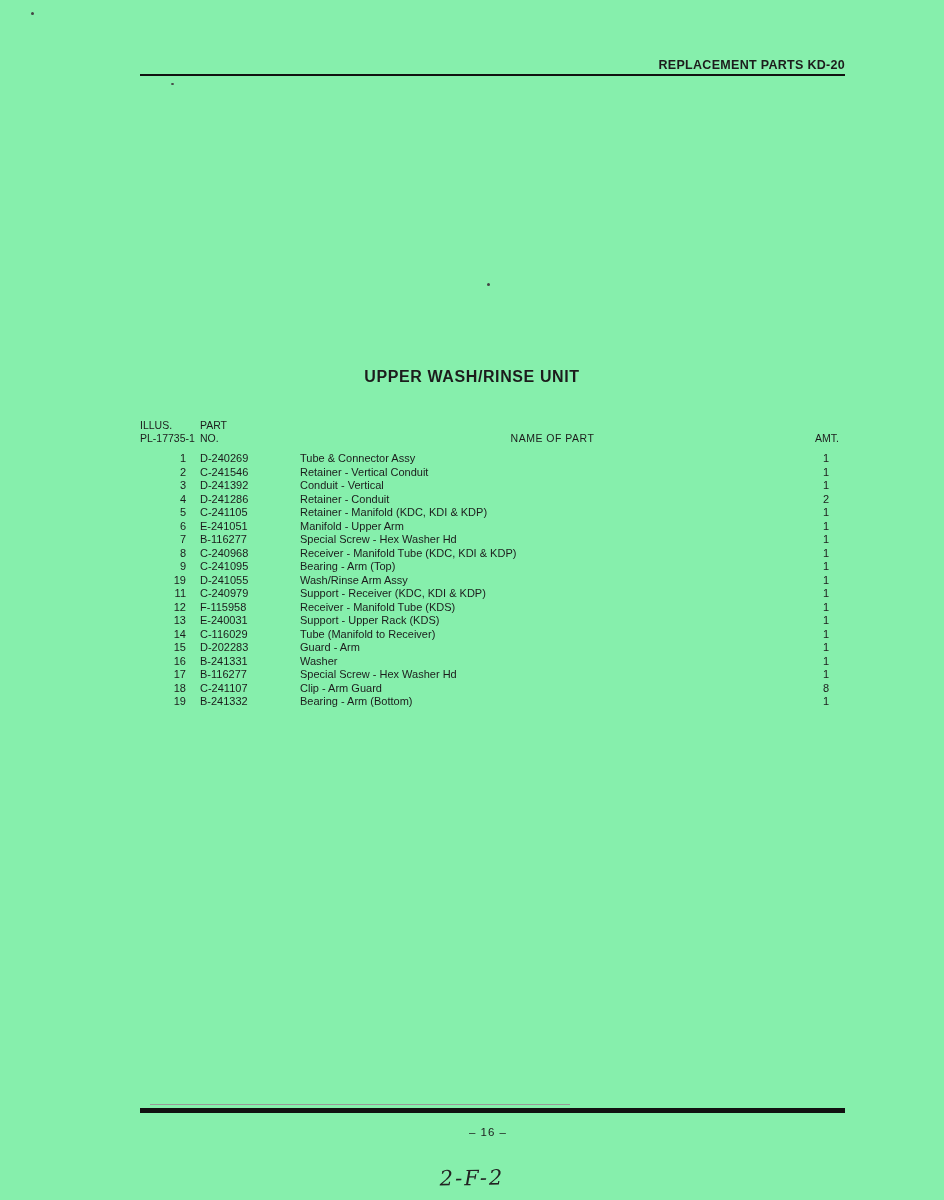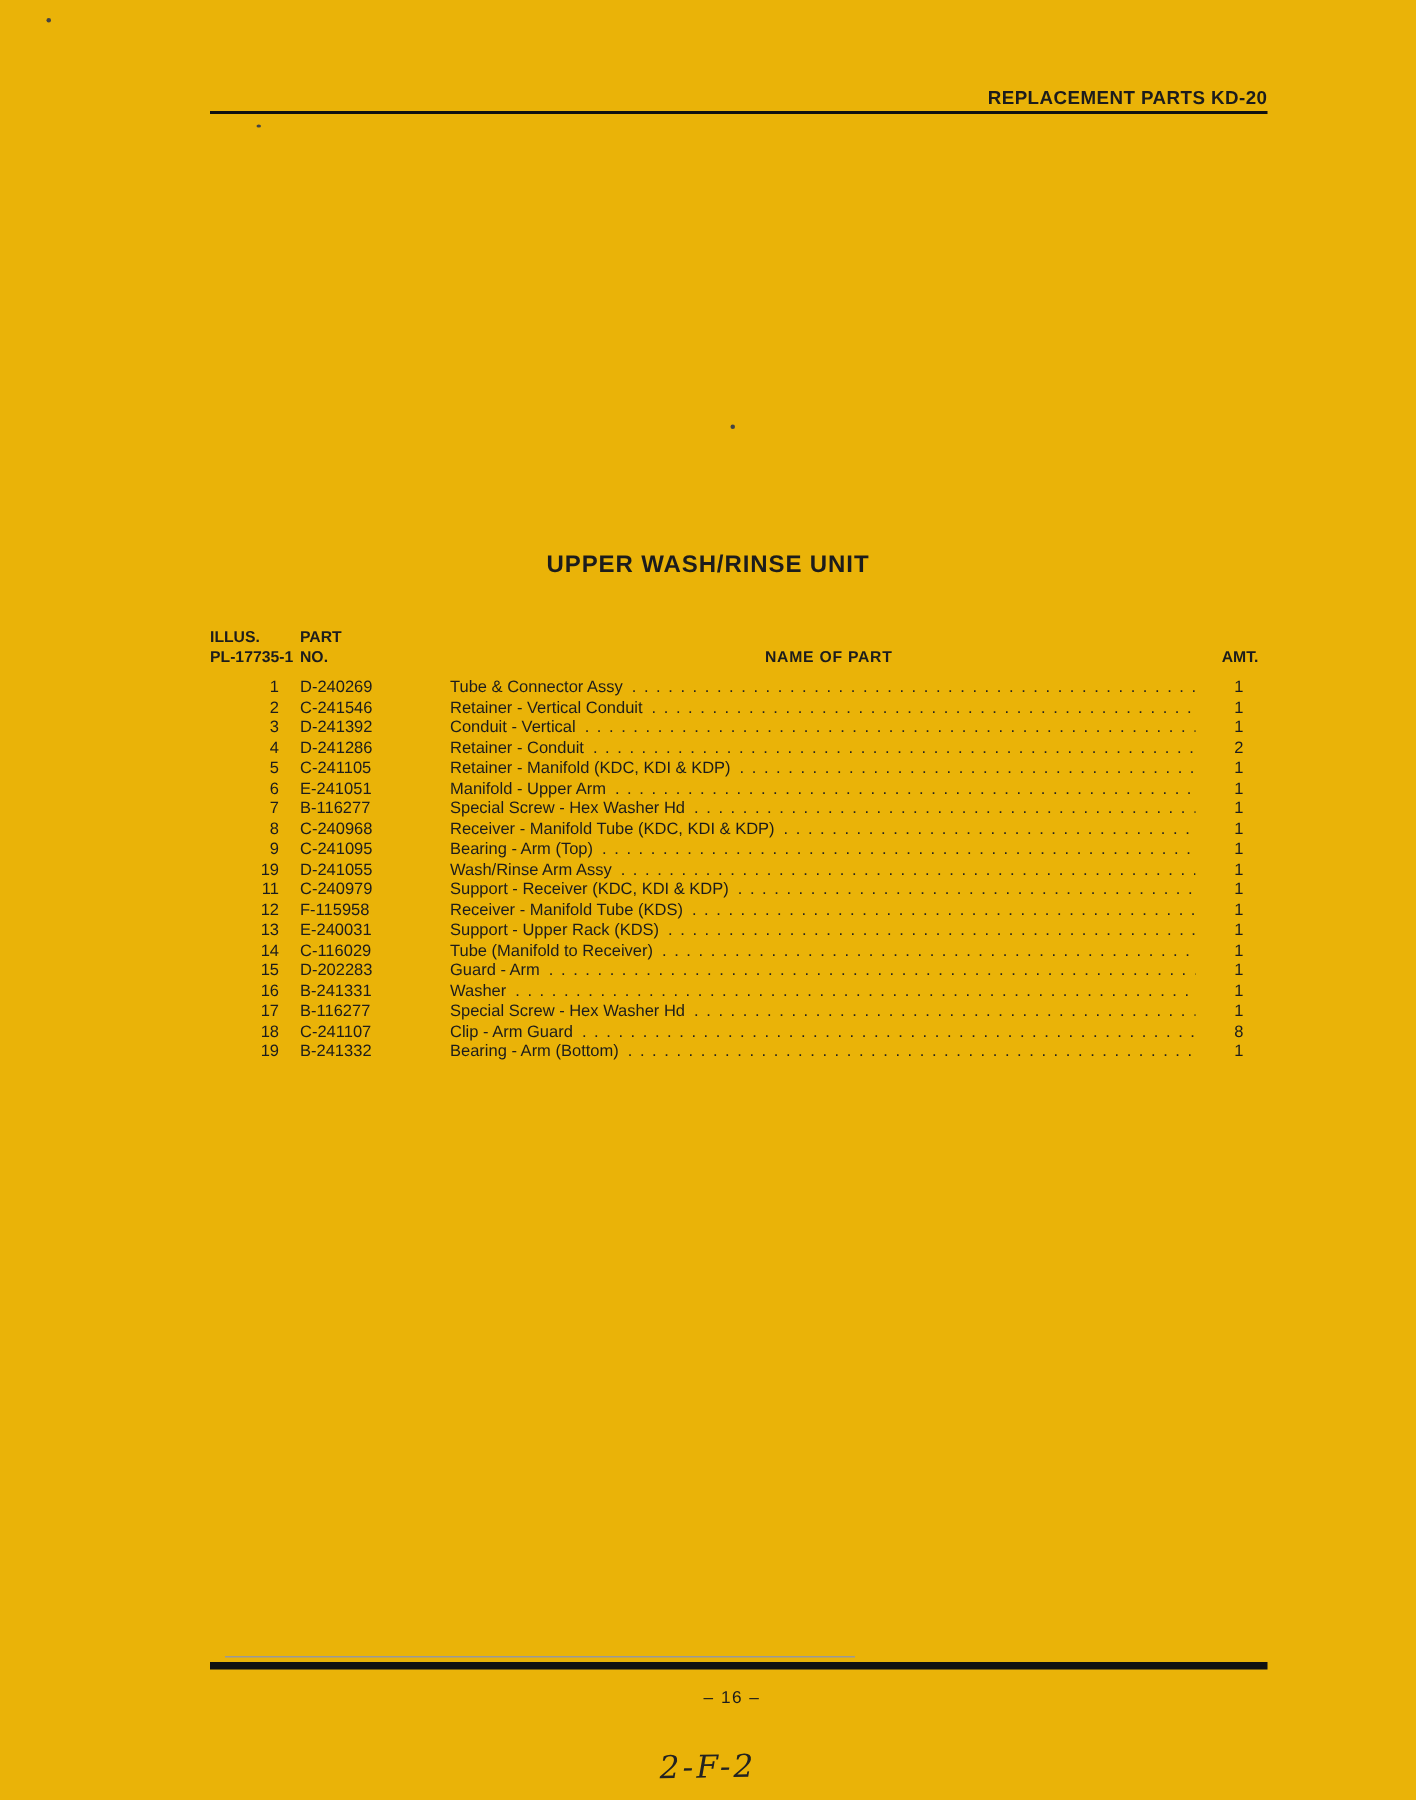--- a/index.html
+++ b/index.html
@@ -1,21 +1,21 @@
 <!DOCTYPE html>
 <html><head>
 <meta charset="utf-8">
 <style>
   * { margin:0; padding:0; box-sizing:border-box; }
   html,body { background:#e8e8e8; }
   .page {
     position:relative;
     width:944px; height:1200px;
     margin:0 auto;
-    background:#eab308;
+    background:#86efac;
     color:#1c1c1c;
     font-family:"Liberation Sans", sans-serif;
     overflow:hidden;
   }
   .speck { position:absolute; background:#444; border-radius:50%; }
   .speck.s1 { left:31px; top:12px; width:3px; height:3px; }
   .speck.s2 { left:171px; top:83px; width:3px; height:2px; }
   .speck.s3 { left:487px; top:283px; width:3px; height:3px; }
 
   .header-right {
@@ -34,37 +34,37 @@
     letter-spacing:0.6px;
   }
 
   .table-wrap {
     position:absolute; top:419px; left:140px; width:705px;
     font-size:11px;
   }
   .thead {
     display:grid;
     grid-template-columns:60px 100px 1fr 40px;
-    font-weight:bold; font-size:10.5px; line-height:12.5px;
+    font-weight:normal; font-size:10.5px; line-height:12.5px;
     align-items:end;
   }
   .thead .c1 div, .thead .c2 div { white-space:nowrap; }
   .thead .c3 { text-align:center; letter-spacing:0.5px; }
   .thead .c4 { text-align:right; padding-right:6px; }
 
   .tbody { margin-top:8px; }
   .trow {
     display:grid;
     grid-template-columns:60px 100px 1fr 40px;
     line-height:13.5px; height:13.5px;
     white-space:nowrap;
   }
   .trow .illus { text-align:right; padding-right:14px; }
   .trow .part  { text-align:left; }
-  .trow .namecell { display:flex; overflow:hidden; }
+  .trow .namecell { display:flex; overflow:hidden;flex-direction:column; }
   .trow .pname { flex:0 0 auto; }
   .leader {
     flex:1 1 auto; overflow:hidden; white-space:nowrap;
     margin:0 8px 0 6px; color:#222;
   }
   .leader::after {
     content: ". . . . . . . . . . . . . . . . . . . . . . . . . . . . . . . . . . . . . . . . . . . . . . . . . . . . . . . . . . . . . . . . . . . . . . . . . . . . . . . .";
     letter-spacing:1px;
   }
   .trow .amt { text-align:right; padding-right:16px; }

